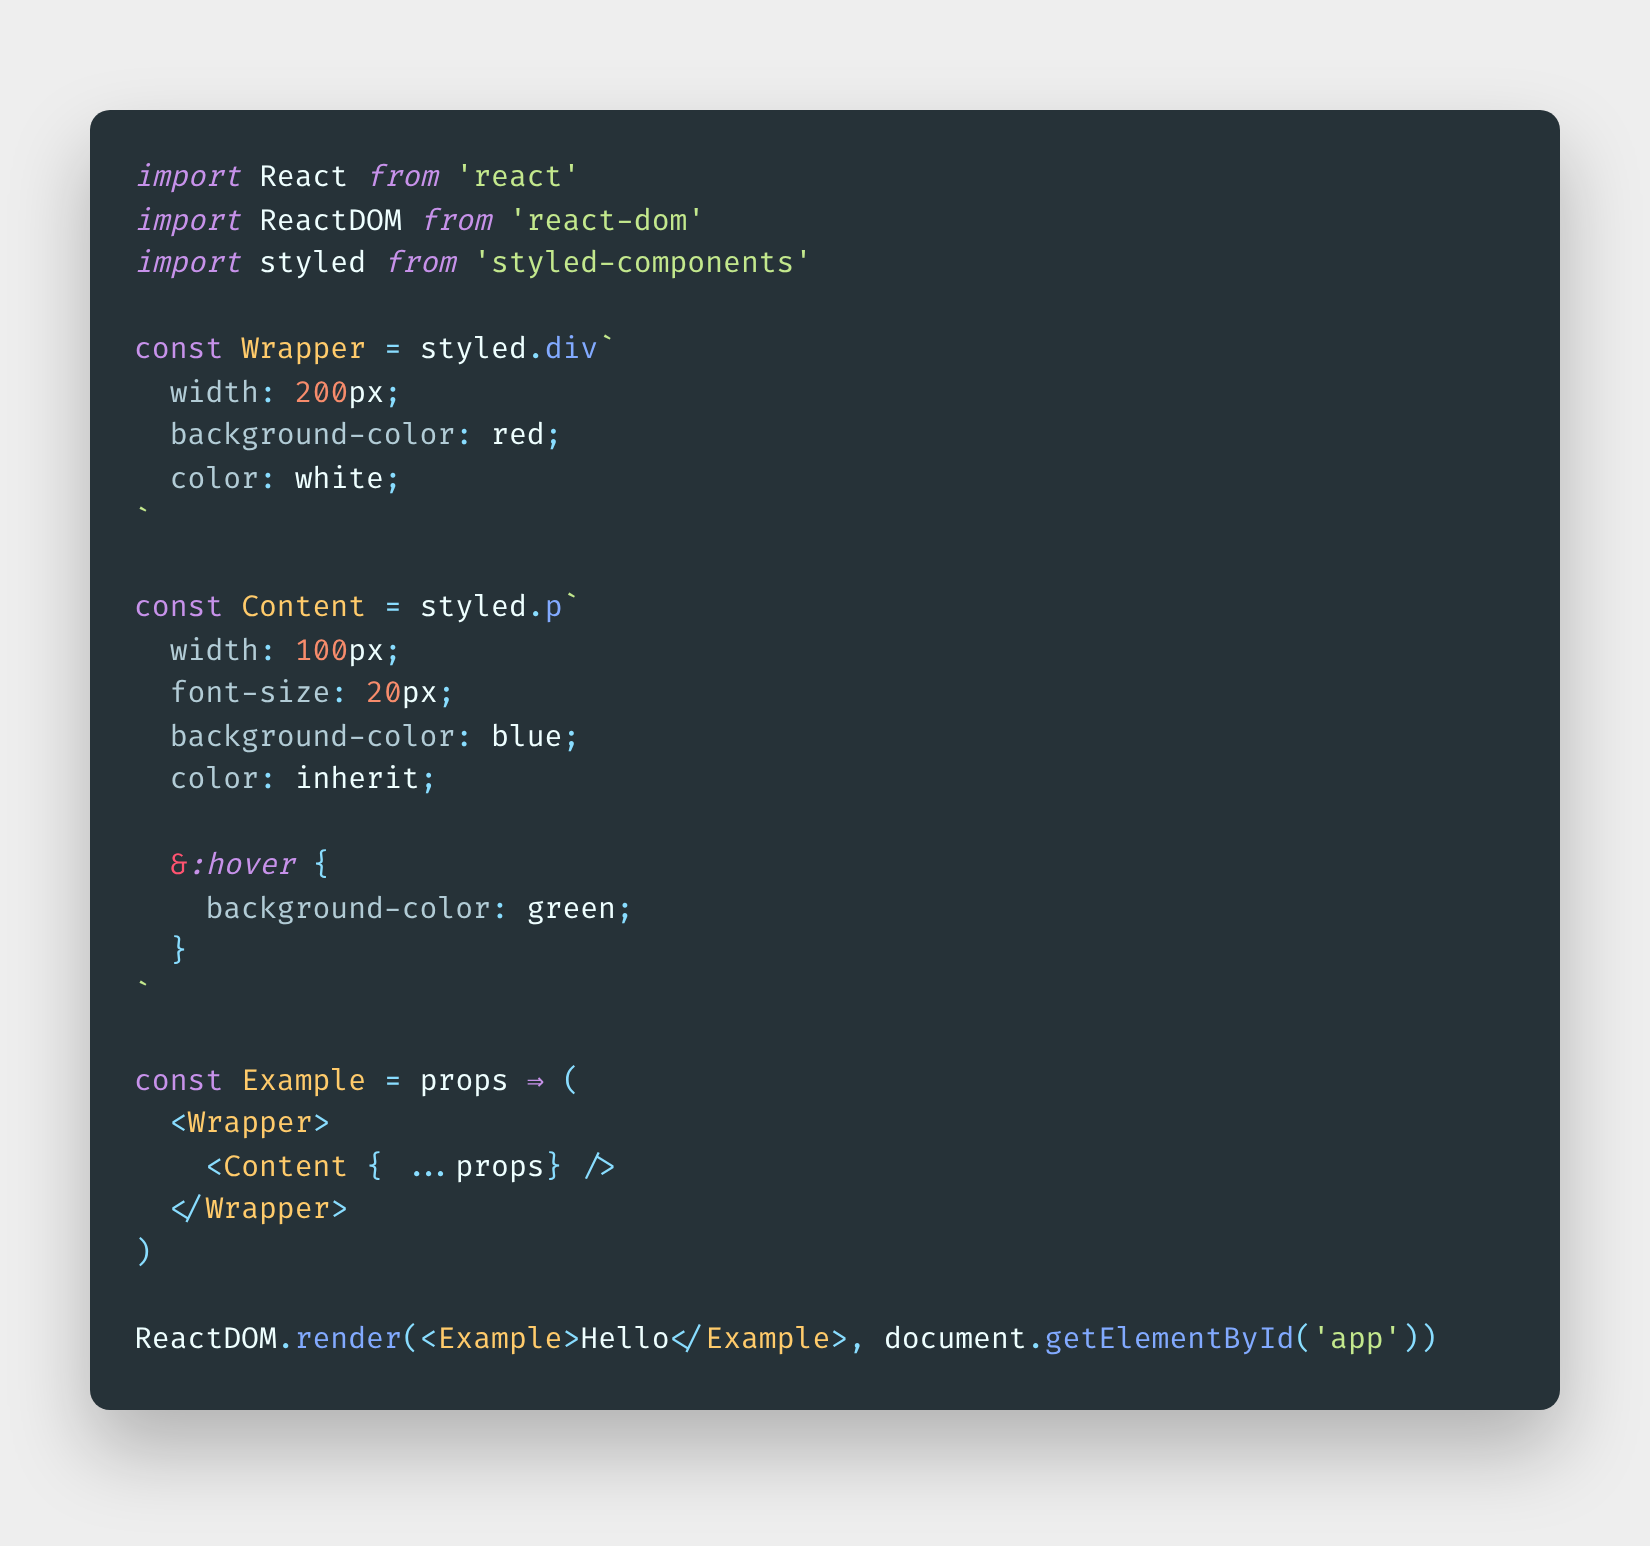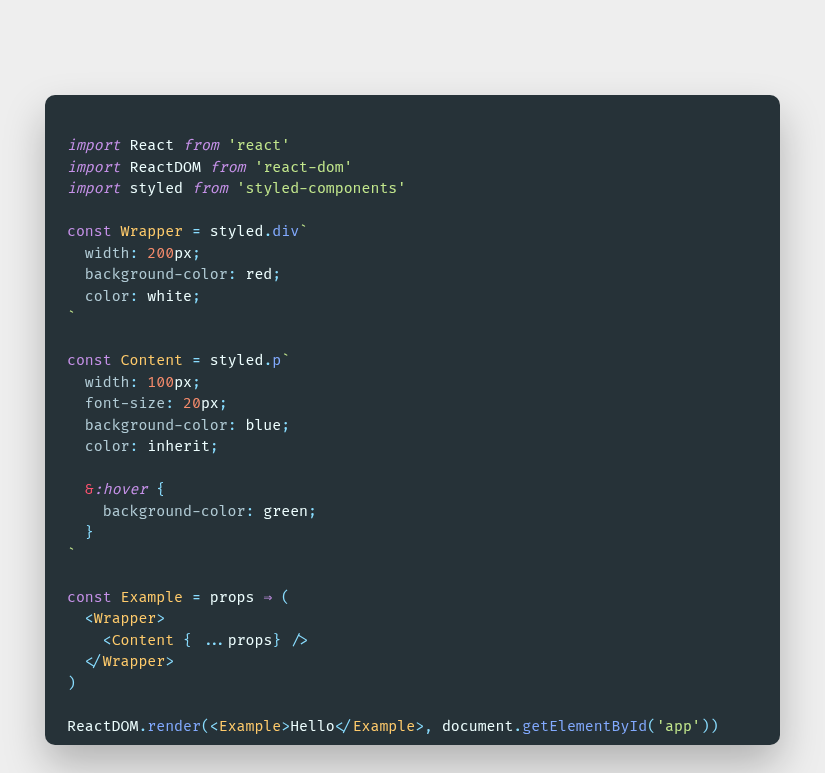--- a/index.html
+++ b/index.html
@@ -12,24 +12,23 @@
   }
   .card {
     position: absolute;
     left: 45px;
     top: 55px;
     width: 735px;
     height: 650px;
     background: #263238;
     border-radius: 10px;
     box-shadow: 0 20px 40px rgba(0,0,0,0.25);
-    padding: 40px 22px;
+    padding: 24px 22px;
     box-sizing: border-box;
     overflow: hidden;
-    margin-top: 40px;
   }
   pre.code {
     margin: 0;
     font-family: inherit;
     font-size: 14.5px;
     line-height: 21.5px;
     color: #eeffff;
     white-space: pre;
   }
   .kw-it { color: #c792ea; font-style: italic; }   

